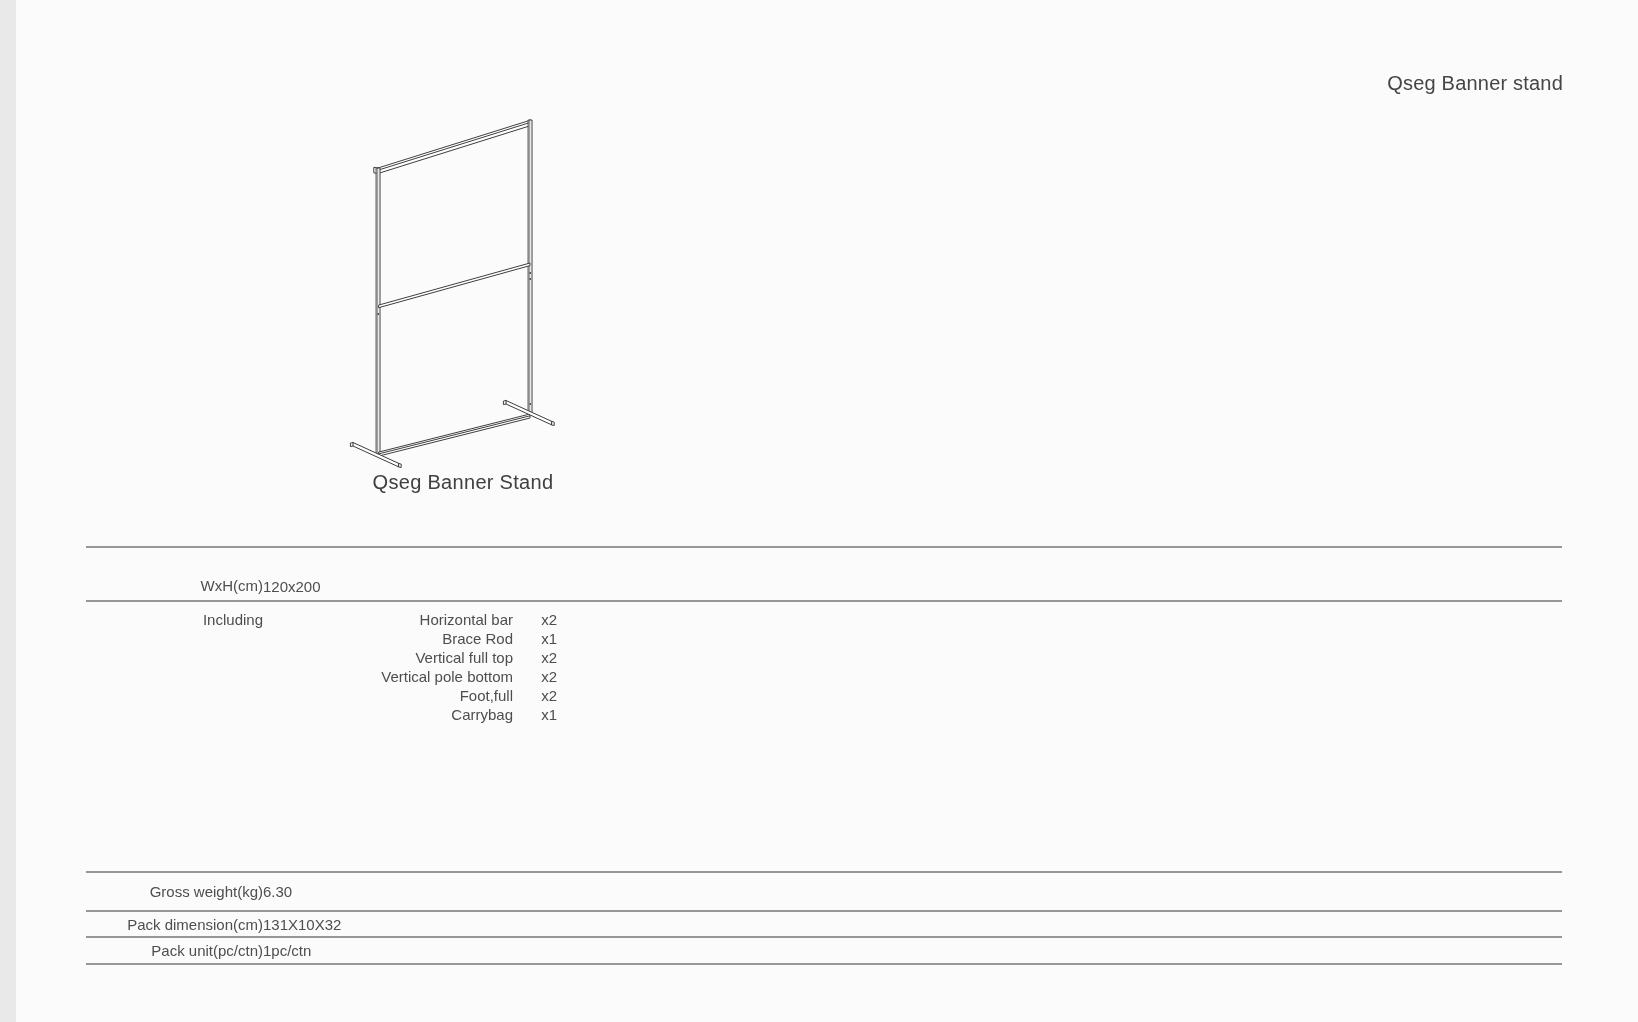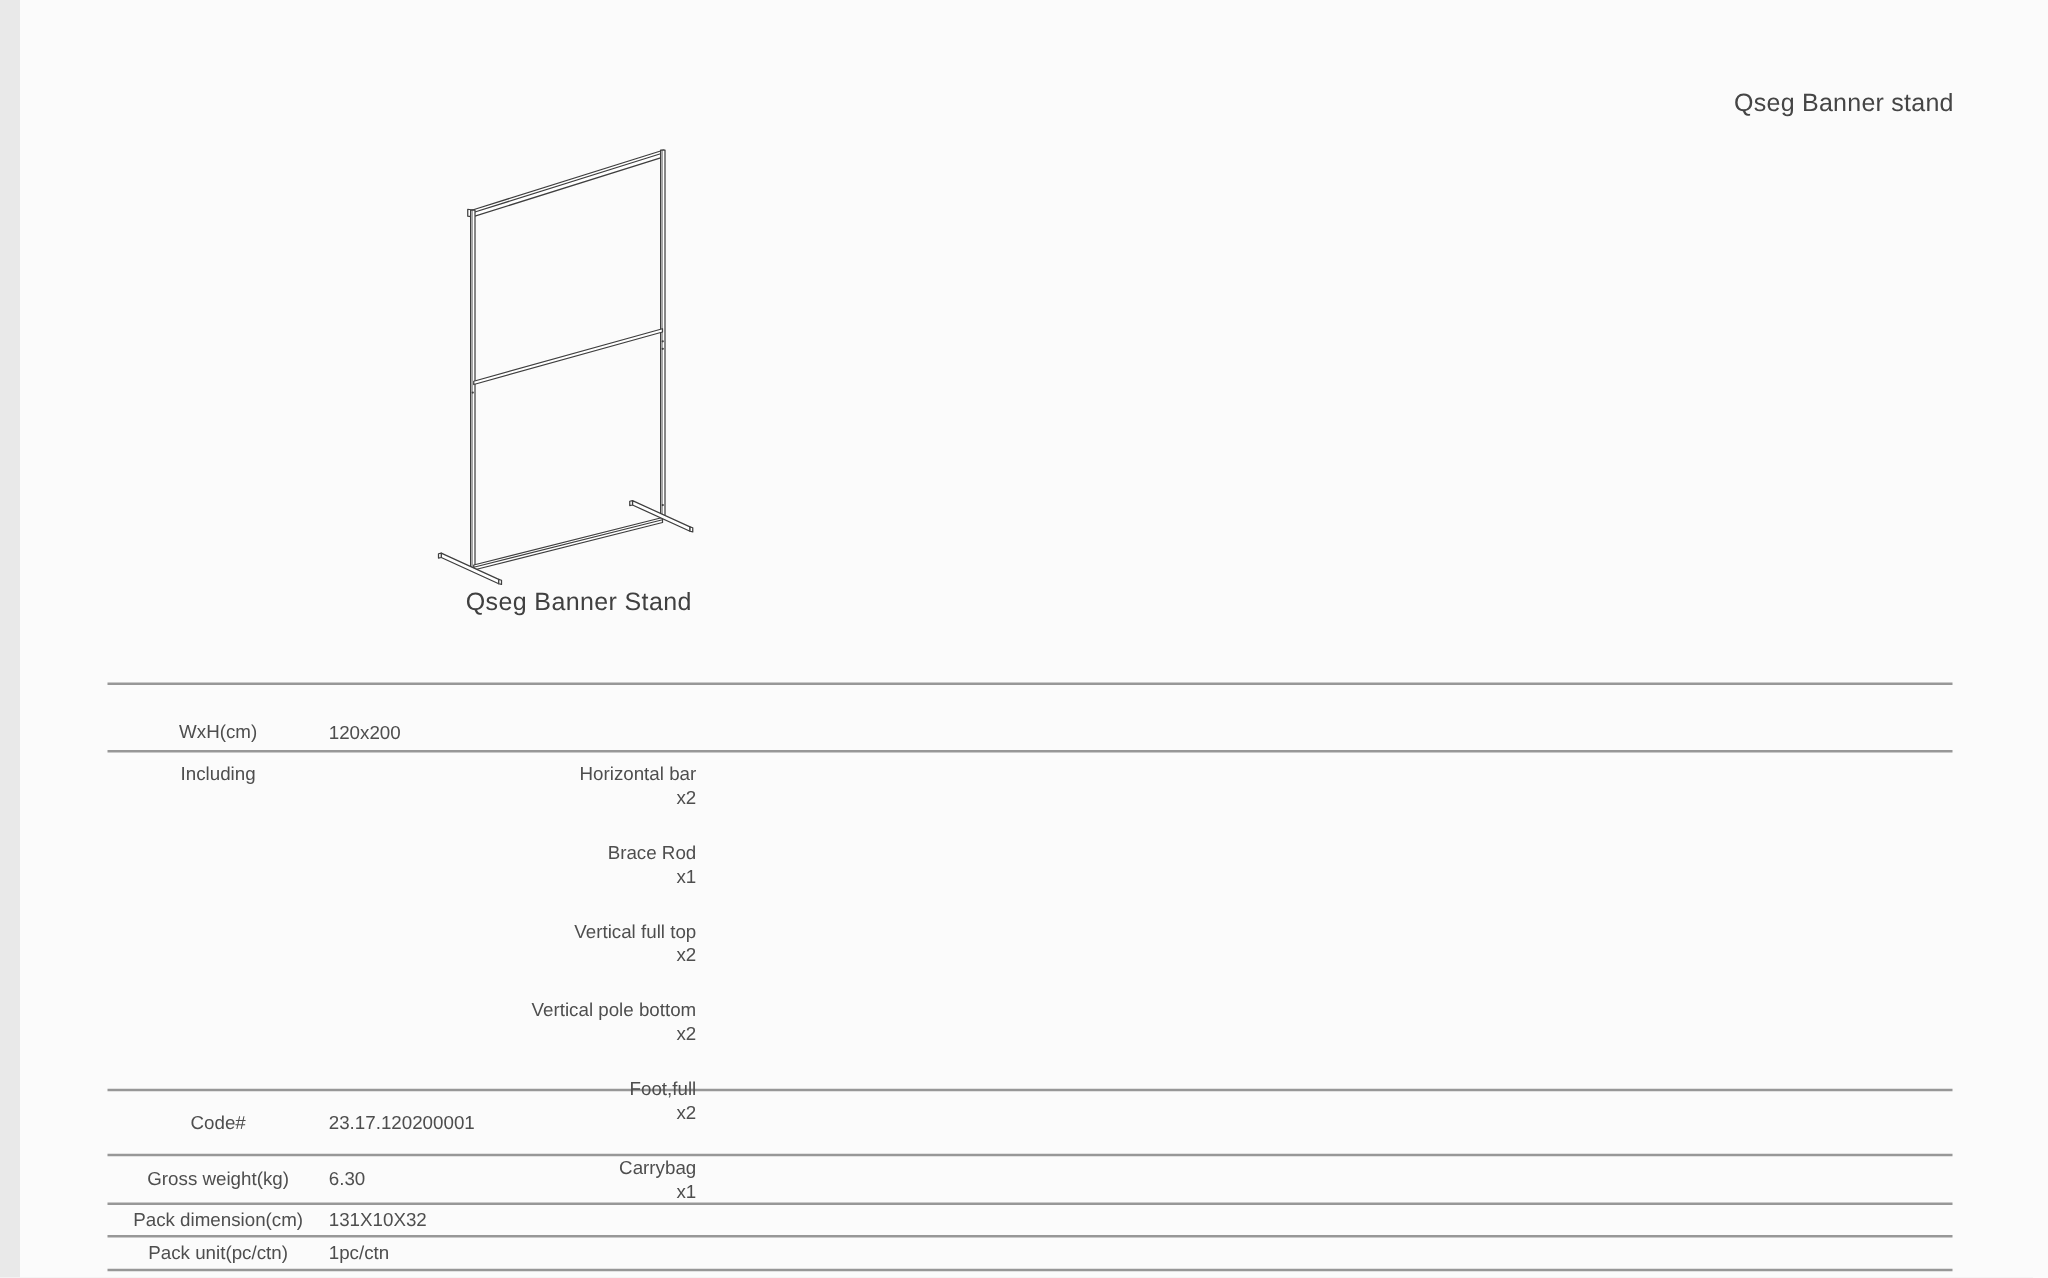--- a/index.html
+++ b/index.html
@@ -54,41 +54,40 @@
     font-size:15px;
   }
   .spec-row{
     display:flex;
     box-sizing:border-box;
     border-bottom:2px solid var(--rule);
     align-items:center;
   }
   .spec-row .label-cell{
     width:177px;
-    text-align:center;
+    text-align:right;
     flex:0 0 auto;
     white-space:nowrap;
   }
   .spec-row .value-cell{
     width:294px;
     text-align:left;
     flex:0 0 auto;
     white-space:nowrap;
   }
   .row-wxh{height:54px;align-items:flex-end;padding-bottom:5px;}
   .row-including{height:271px;align-items:flex-start;padding-top:8px;}
   .row-code{height:52px;}
   .row-gross{height:39px;}
   .row-packdim{height:26px;}
   .row-packunit{height:27px;}
   .including-list{width:294px;flex:0 0 auto;}
   .including-item{
     display:flex;
     line-height:19px;
-    flex-direction:column;
   }
   .including-item .item-name{
     flex:1 1 auto;
     text-align:right;
   }
   .including-item .item-qty{
     flex:0 0 44px;
     text-align:right;
   }
   .label-cell{line-height:19px;}
@@ -178,24 +177,20 @@
           <span class="item-name">Foot,full</span>
           <span class="item-qty">x2</span>
         </div>
         <div class="including-item">
           <span class="item-name">Carrybag</span>
           <span class="item-qty">x1</span>
         </div>
       </div>
     </div>
 
-    <div class="spec-row row-code">
-      <div class="label-cell">Code#</div>
-      <div class="value-cell">23.17.120200001</div>
-    </div>
 
     <div class="spec-row row-gross">
       <div class="label-cell">Gross weight(kg)</div>
       <div class="value-cell">6.30</div>
     </div>
 
     <div class="spec-row row-packdim">
       <div class="label-cell">Pack dimension(cm)</div>
       <div class="value-cell">131X10X32</div>
     </div>

